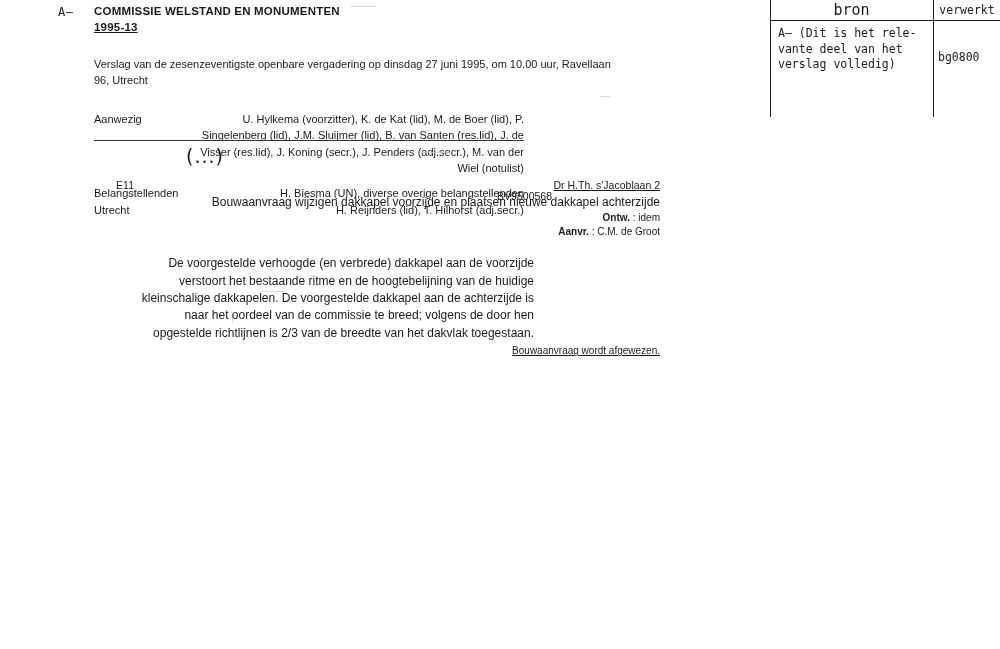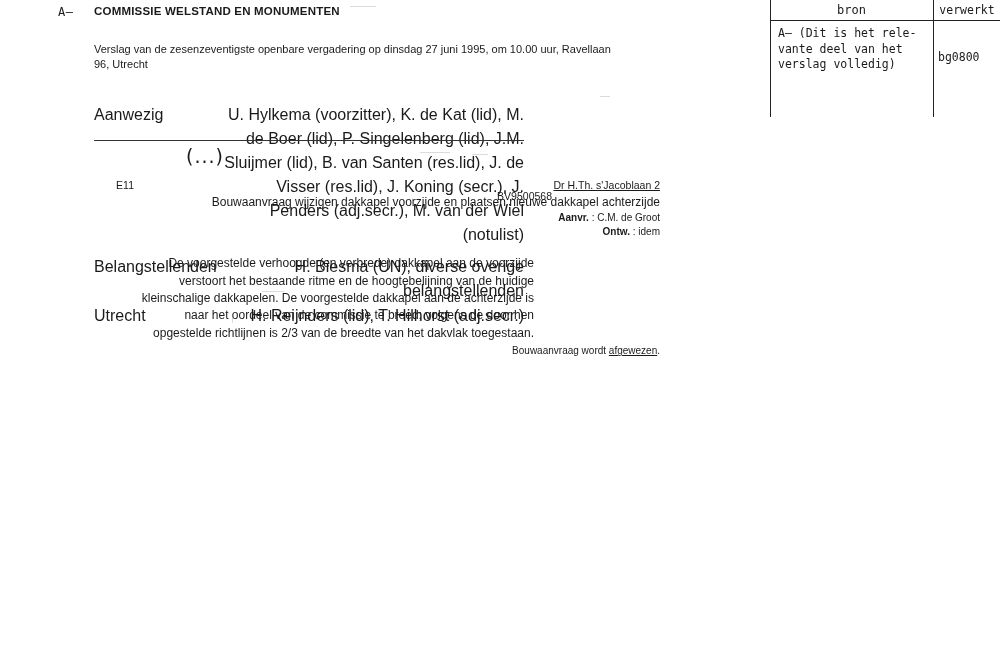--- a/index.html
+++ b/index.html
@@ -54,24 +54,24 @@
   }
 
   .intro {
     margin-top: 22px;
     font-size: 11px;
     line-height: 1.45;
     width: 520px;
   }
 
   .attend-table {
-    margin-top: 30px;
+    margin-top: 22px;
     border-collapse: collapse;
     width: 430px;
-    font-size: 16px;
+    font-size: 11px;
     line-height: 1.5;
   }
   .attend-table td {
     vertical-align: top;
     padding: 0;
   }
   .attend-label {
     width: 100px;
     white-space: nowrap;
     padding-right: 6px !important;
@@ -146,20 +146,21 @@
   .entry-field b { font-weight: bold; }
   .entry-para {
     margin-top: 16px;
     font-size: 12px;
     width: 400px;
     line-height: 1.45;
   }
   .entry-final {
     margin-top: 2px;
     font-size: 10px;
+    text-decoration: underline;
   }
   .u { text-decoration: underline; }
 
   
   .form-box {
     position: absolute;
     left: 770px;
     top: -1px;
     width: 230px;
     height: 118px;
@@ -177,21 +178,21 @@
     width: 1px;
     background: #222;
   }
   .hdr-bron {
     position: absolute;
     left: 0;
     top: 0;
     width: 163px;
     text-align: center;
     font-family: "DejaVu Sans Mono", monospace;
-    font-size: 12px;
+    font-size: 15px;
     line-height: 22px;
   }
   .hdr-verwerkt {
     position: absolute;
     left: 164px;
     top: 0;
     width: 66px;
     text-align: center;
     font-family: "DejaVu Sans Mono", monospace;
     font-size: 11.5px;
@@ -225,20 +226,21 @@
 </head>
 <body>
 
 <div class="page">
 
   <div class="margin-mark">A–</div>
 
   <div class="doc">
     <div class="title-block">
       <div><span class="title-line1">COMMISSIE WELSTAND EN MONUMENTEN</span></div>
+      <div><span class="title-line2">1995-13</span></div>
     </div>
 
     <div class="intro">Verslag van de zesenzeventigste openbare vergadering op dinsdag 27 juni 1995, om 10.00 uur, Ravellaan 96, Utrecht</div>
 
     <table class="attend-table">
       <tbody>
           <tr>
         <td class="attend-label">Aanwezig</td>
         <td class="attend-val">U. Hylkema (voorzitter), K. de Kat (lid), M. de Boer (lid), P. Singelenberg (lid), J.M. Sluijmer (lid), B. van Santen (res.lid), J. de Visser (res.lid), J. Koning (secr.), J. Penders (adj.secr.), M. van der Wiel (notulist)</td>
       </tr>
@@ -259,26 +261,26 @@
   <div class="ellipsis-mark">(...)</div>
 
   <div class="entry">
     <div class="entry-head">
       <div class="entry-code">E11</div>
       <div class="entry-body">
         <span class="entry-addr">Dr H.Th. s'Jacoblaan 2</span>
         <span class="entry-ref">BV9500568</span>
         <div class="entry-sub">Bouwaanvraag wijzigen dakkapel voorzijde en plaatsen nieuwe dakkapel achterzijde</div>
         <div class="entry-field">
+          <b>Ontw.</b>
+          <span>: idem</span>
+        </div>
+        <div class="entry-field">
           <b>Aanvr.</b>
           <span>: C.M. de Groot</span>
-        </div>
-        <div class="entry-field">
-          <b>Ontw.</b>
-          <span>: idem</span>
         </div>
         <div class="entry-para">De voorgestelde verhoogde (en verbrede) dakkapel aan de voorzijde verstoort het bestaande ritme en de hoogtebelijning van de huidige kleinschalige dakkapelen. De voorgestelde dakkapel aan de achterzijde is naar het oordeel van de commissie te breed; volgens de door hen opgestelde richtlijnen is 2/3 van de breedte van het dakvlak toegestaan.</div>
         <div class="entry-final">
           <span>Bouwaanvraag wordt </span><span class="u">afgewezen</span><span>.</span>
         </div>
       </div>
     </div>
   </div>
 
   <div class="form-box">

